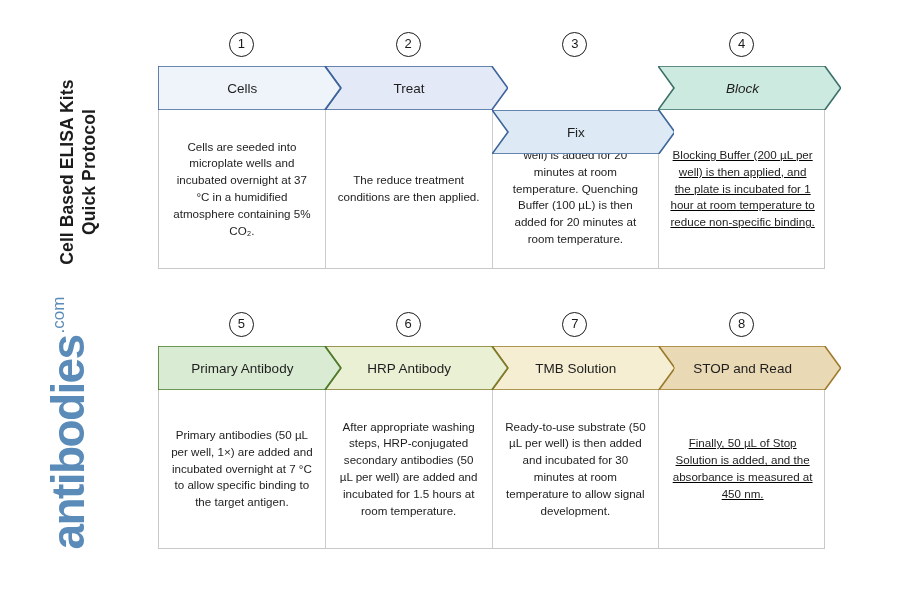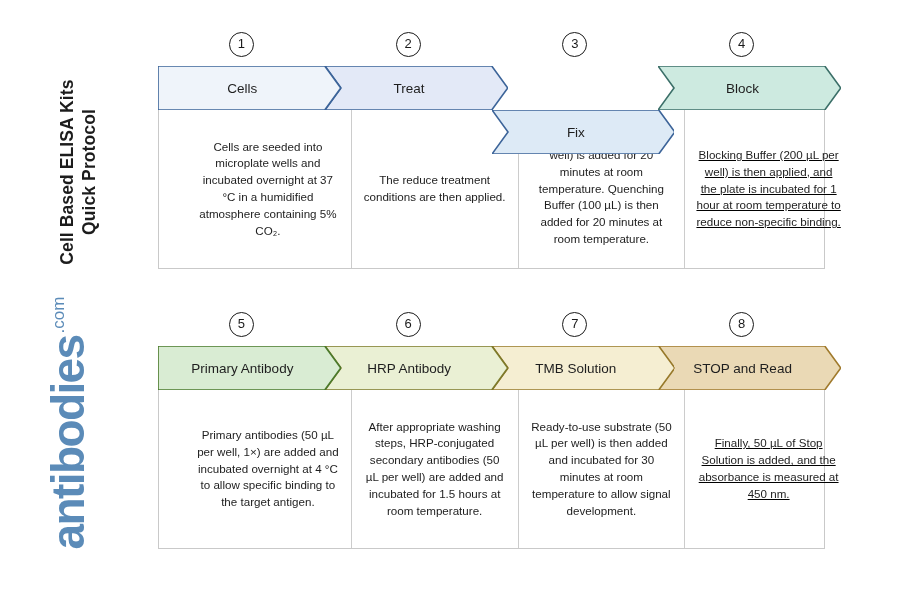--- a/index.html
+++ b/index.html
@@ -129,21 +129,20 @@
   
   .body-panel {
     position: relative;
     width: 667px;
     height: 159px;
     background: #ffffff;
     border: 1px solid #c9c9c9;
     border-top: none;
     box-sizing: border-box;
     display: flex;
-    padding-left: 26px;
   }
   .body-cell {
     flex: 0 0 166.75px;
     width: 166.75px;
     box-sizing: border-box;
     border-right: 1px solid #cccccc;
     display: flex;
     align-items: center;
     justify-content: center;
     padding: 8px 11px;
@@ -198,21 +197,21 @@
         <span class="chev-label">Treat</span>
       </div>
       <div class="chevron" style="left: 333.5px; width: 182.75px; z-index: 8; margin-top: 44px;">
         <div class="chev-shape">
           <svg viewBox="0 0 182.75 44" preserveAspectRatio="none">
             <polygon points="0,0 166.75,0 182.75,22 166.75,44 0,44 16,22" fill="#ddeaf6" stroke="#3c6499" stroke-width="1.6"></polygon>
           </svg>
         </div>
         <span class="chev-label">Fix</span>
       </div>
-      <div class="chevron" style="left: 500.25px; width: 182.75px; z-index: 7;">
+      <div class="chevron" style="left: 500.25px; width: 182.75px; z-index: 7; font-style: italic;">
         <div class="chev-shape">
           <svg viewBox="0 0 182.75 44" preserveAspectRatio="none">
             <polygon points="0,0 166.75,0 182.75,22 166.75,44 0,44 16,22" fill="#cdeae0" stroke="#3b6f68" stroke-width="1.6"></polygon>
           </svg>
         </div>
         <span class="chev-label">Block</span>
       </div>
     </div>
   <div class="body-panel">
       <div class="body-cell">
@@ -266,21 +265,21 @@
         <div class="chev-shape">
           <svg viewBox="0 0 182.75 44" preserveAspectRatio="none">
             <polygon points="0,0 166.75,0 182.75,22 166.75,44 0,44 16,22" fill="#ead9b5" stroke="#a07a2c" stroke-width="1.6"></polygon>
           </svg>
         </div>
         <span class="chev-label">STOP and Read</span>
       </div>
     </div>
   <div class="body-panel">
       <div class="body-cell">
-        <div class="cell-text">Primary antibodies (50 µL per well, 1×) are added and incubated overnight at 4 °C to allow specific binding to the target antigen.</div>
+        <div class="cell-text">Primary antibodies (50 µL per well, 1×) are added and incubated overnight at 7 °C to allow specific binding to the target antigen.</div>
       </div>
       <div class="body-cell">
         <div class="cell-text">After appropriate washing steps, HRP-conjugated secondary antibodies (50 µL per well) are added and incubated for 1.5 hours at room temperature.</div>
       </div>
       <div class="body-cell">
         <div class="cell-text">Ready-to-use substrate (50 µL per well) is then added and incubated for 30 minutes at room temperature to allow signal development.</div>
       </div>
       <div class="body-cell">
         <div class="cell-text">Finally, 50 µL of Stop Solution is added, and the absorbance is measured at 450 nm.</div>
       </div>

